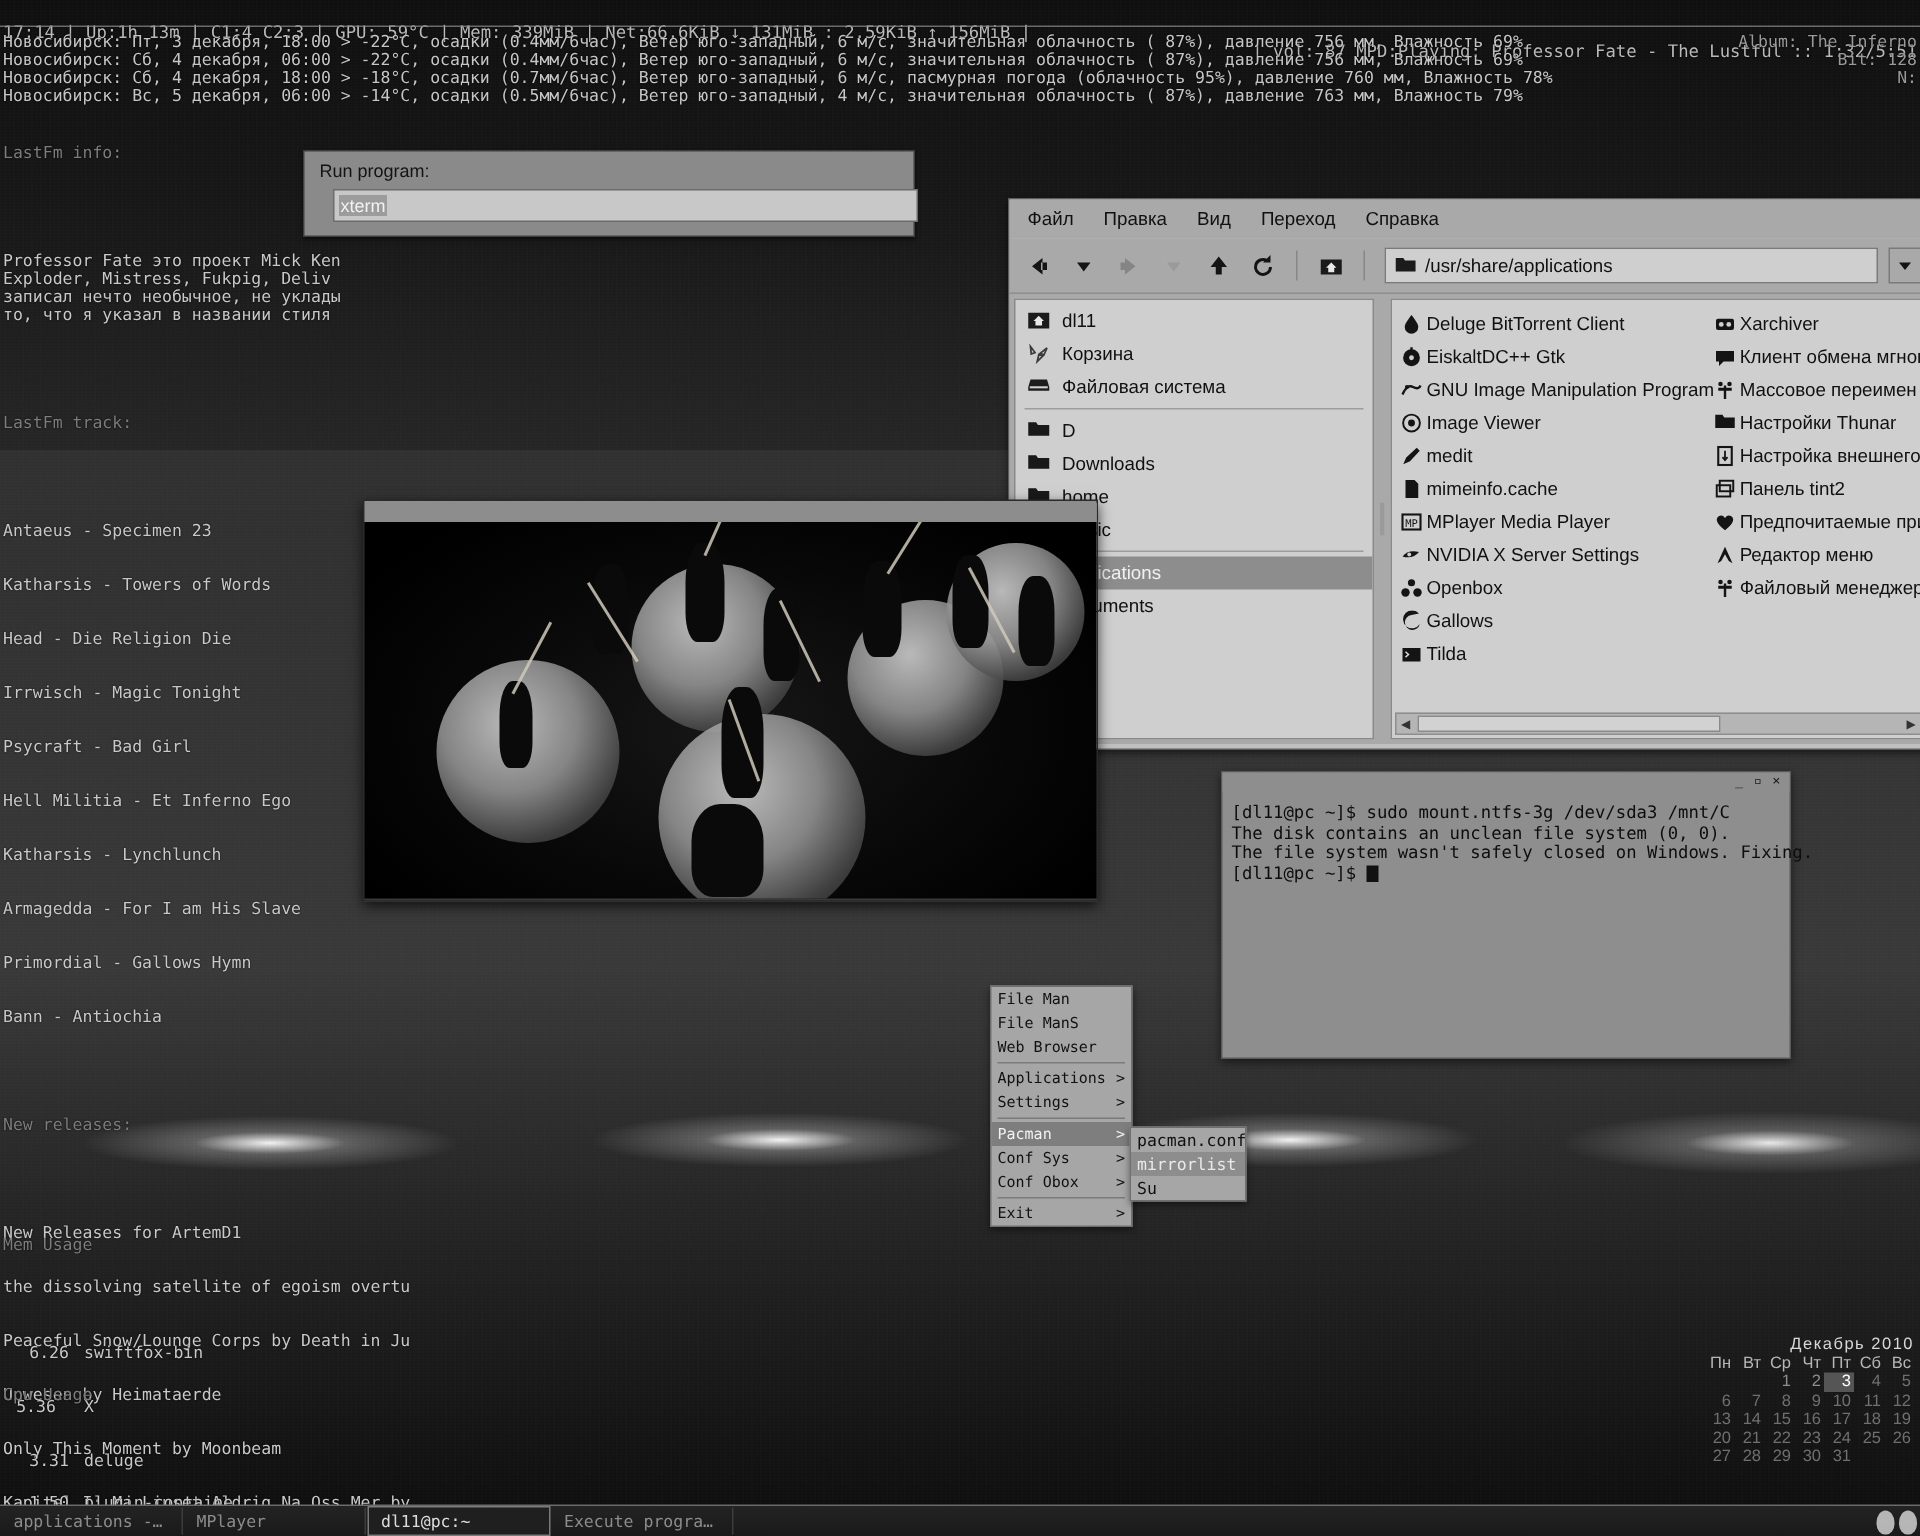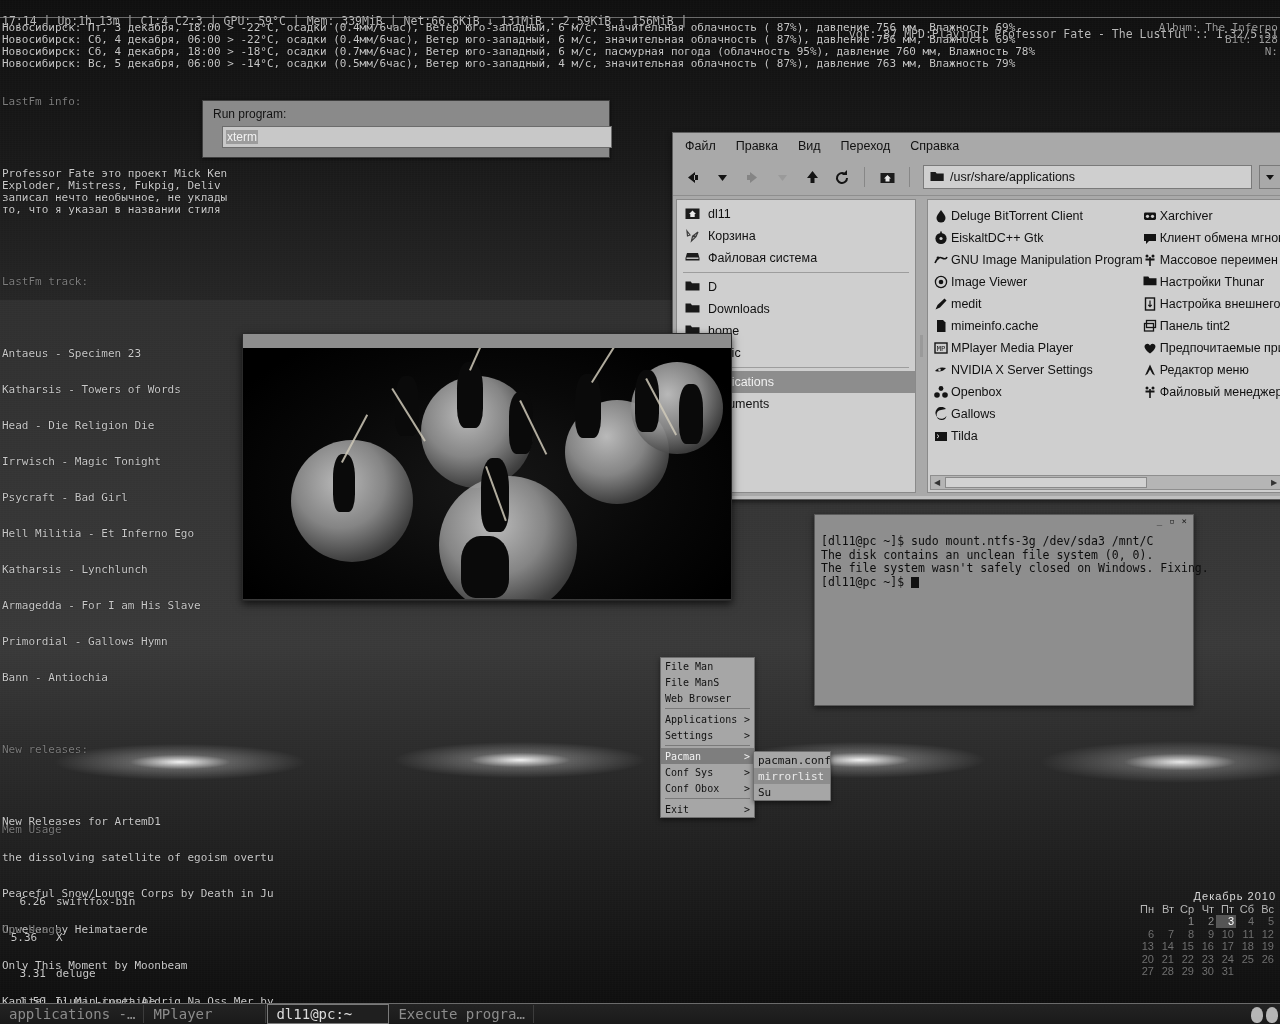--- a/index.html
+++ b/index.html
@@ -156,21 +156,21 @@
   #obsub .mi{height:16px;display:flex;align-items:center;padding:0 4px;}
   #obsub .mi.sel{background:#8d8d8d;color:#e9e9e9;}
   
   #taskbar{
     position:absolute;left:0;bottom:0;width:1280px;height:20px;
     background:linear-gradient(180deg,#232323 0%,#1a1a1a 100%);
     border-top:1px solid #6b6b6b;display:flex;align-items:center;
   }
   .task{
     height:18px;min-width:104px;margin:0 0 0 1px;padding:0 8px;display:flex;align-items:center;
-    font-family:"DejaVu Sans Mono", monospace;font-size:14px;color:#8c8c8c;
+    font-family:"DejaVu Sans Mono", monospace;font-size:11px;color:#8c8c8c;
     border-right:1px solid #3c3c3c;
   }
   .task.active{color:#dcdcdc;border:1px solid #7a7a7a;background:#1f1f1f;}
   #tray{position:absolute;right:2px;bottom:1px;display:flex;gap:3px;align-items:center;}
   .trayicon{width:12px;height:16px;background:#c6c6c6;border-radius:50% 50% 45% 45%;opacity:.9;}
 </style>
 </head>
 <body>
 
 <div id="wallpaper">

